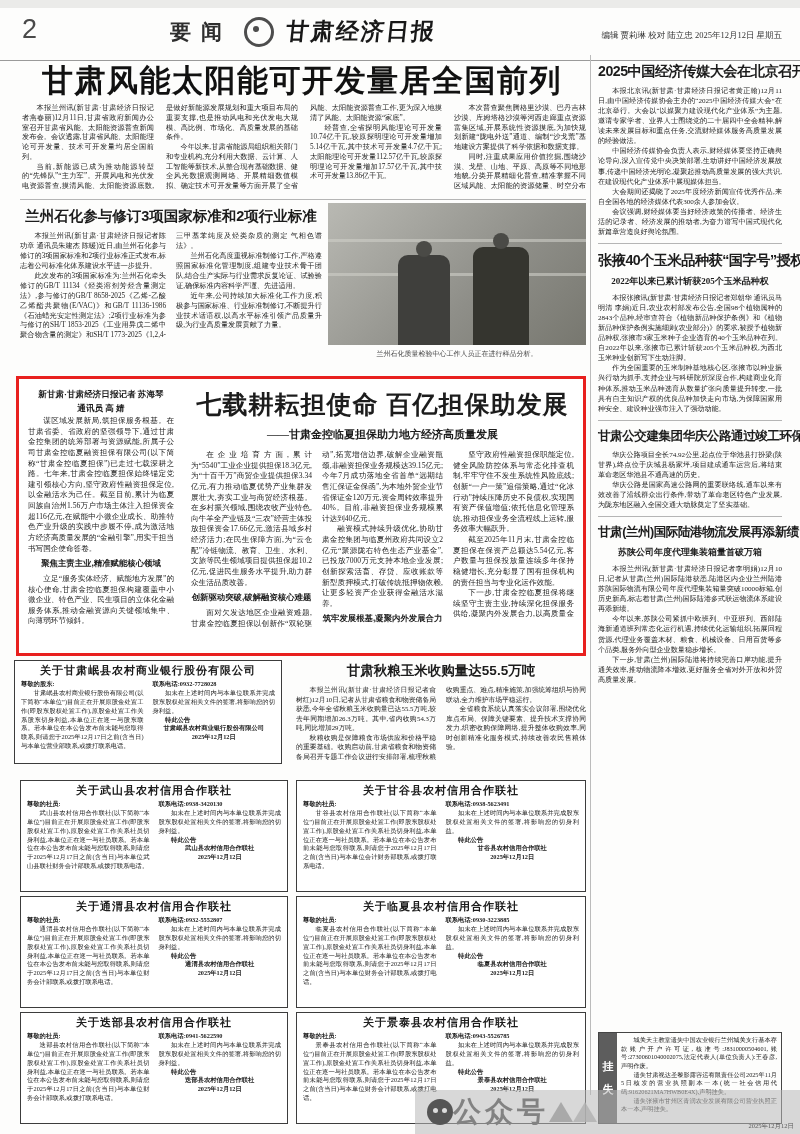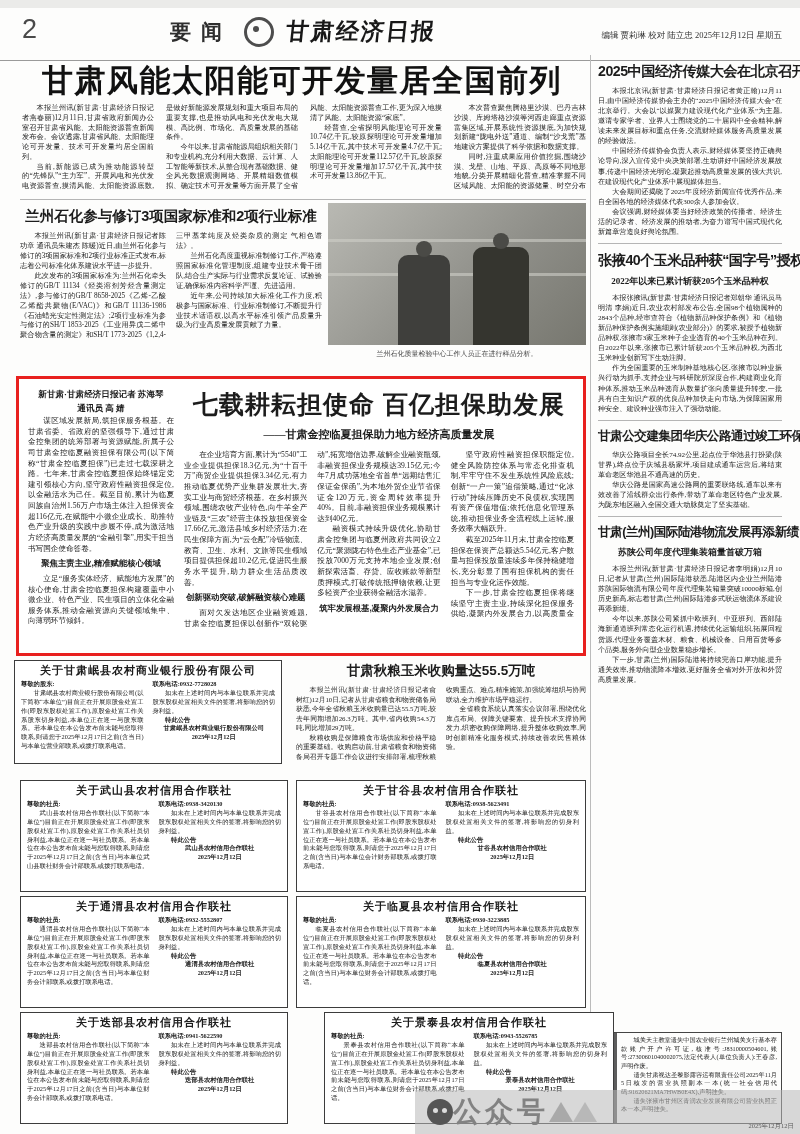--- a/index.html
+++ b/index.html
@@ -27,21 +27,21 @@
   .lzsh{position:absolute;left:20px;top:203px;width:302px;height:170px;overflow:hidden;}
   .lzsh h2{margin:4px 0 6px;font-size:14.5px;text-align:center;font-family:"Liberation Sans",sans-serif;font-weight:bold;white-space:nowrap;}
   .lzsh .bd{column-count:2;column-gap:10px;font-size:7.2px;line-height:1.38;height:138px;overflow:hidden;}
   
   .photo{position:absolute;left:328px;top:203px;width:258px;height:142px;background:linear-gradient(135deg,#b9b9b3,#8e8e88 60%,#77776f);overflow:hidden;}
   .fig{position:absolute;background:#3f3f3c;border-radius:10px 10px 0 0;}
   .fig:before{content:"";position:absolute;left:50%;top:-14px;transform:translateX(-50%);width:16px;height:16px;border-radius:50%;background:#4a4a46;}
   .shelf{position:absolute;left:0;width:100%;height:3px;background:#cfcfc8;opacity:.6;}
   .caption{position:absolute;left:328px;top:349px;width:258px;font-size:7px;color:#444;text-align:center;}
   
-  .feature{position:absolute;left:16px;top:376px;width:570px;height:280px;border:3px solid #e8201e;background:#fff;box-sizing:border-box;padding:7px 9px;display:flex;gap:10px;overflow:hidden;}
+  .feature{position:absolute;left:16px;top:376px;width:570px;height:280px;border:3px solid #e8201e;background:#fff;box-sizing:border-box;padding:7px 9px;display:flex;gap:17px;overflow:hidden;}
   .fcol1{width:146px;flex:none;font-size:7.6px;line-height:1.4;overflow:hidden;}
   .byline{text-align:center;font-size:8.6px;font-weight:bold;margin:2px 0;}
   .fright{flex:1;overflow:hidden;}
   .fhead{font-size:25px;font-weight:bold;font-family:"Liberation Sans",sans-serif;text-align:center;letter-spacing:1px;margin-top:2px;white-space:nowrap;}
   .fsubtitle{font-size:11px;text-align:center;margin:6px 0 8px;font-weight:bold;}
   .fcols{column-count:3;column-gap:10px;font-size:7.6px;line-height:1.4;height:182px;overflow:hidden;}
   .fsub{font-weight:bold;text-align:center;font-size:8.4px;font-family:"Liberation Sans",sans-serif;margin:4px 0;}
   
   .vrule{position:absolute;left:590px;top:55px;height:1040px;border-left:1px solid #bbb;}
   .rail{position:absolute;left:598px;top:55px;width:184px;}
@@ -285,21 +285,21 @@
     <p class="g">尊敬的社员:</p>
     <p class="ind">迭部县农村信用合作联社(以下简称“本单位”)目前正在开展原股金处置工作(即股东股权处置工作),原股金处置工作关系社员切身利益,本单位正在逐一与社员联系。若本单位在本公告发布前未能与您取得联系,则请您于2025年12月17日之前(含当日)与本单位财务会计部联系,或拨打联系电话。</p>
     <p class="phone">联系电话:0941-5622590</p>
     <p class="ind">如未在上述时间内与本单位联系并完成股东股权处置相关文件的签署,将影响您的切身利益。</p>
     <p class="sign">特此公告</p>
     <p class="entity">迭部县农村信用合作联社</p>
     <p class="ndate">2025年12月12日</p>
   </div>
 </div>
 
-<div class="notice" style="left:296px;top:1012px;width:290px;height:112px;margin-left:28px;">
+<div class="notice" style="left:296px;top:1012px;width:290px;height:112px;">
   <div class="ntitle">
     <div>关于景泰县农村信用合作联社</div>
     <div></div>
   </div>
   <div class="nbody">
     <p class="g">尊敬的社员:</p>
     <p class="ind">景泰县农村信用合作联社(以下简称“本单位”)目前正在开展原股金处置工作(即股东股权处置工作),原股金处置工作关系社员切身利益,本单位正在逐一与社员联系。若本单位在本公告发布前未能与您取得联系,则请您于2025年12月17日之前(含当日)与本单位财务会计部联系,或拨打电话。</p>
     <p class="phone">联系电话:0943-5526785</p>
     <p class="ind">如未在上述时间内与本单位联系并完成股东股权处置相关文件的签署,将影响您的切身利益。</p>
     <p class="sign">特此公告</p>

